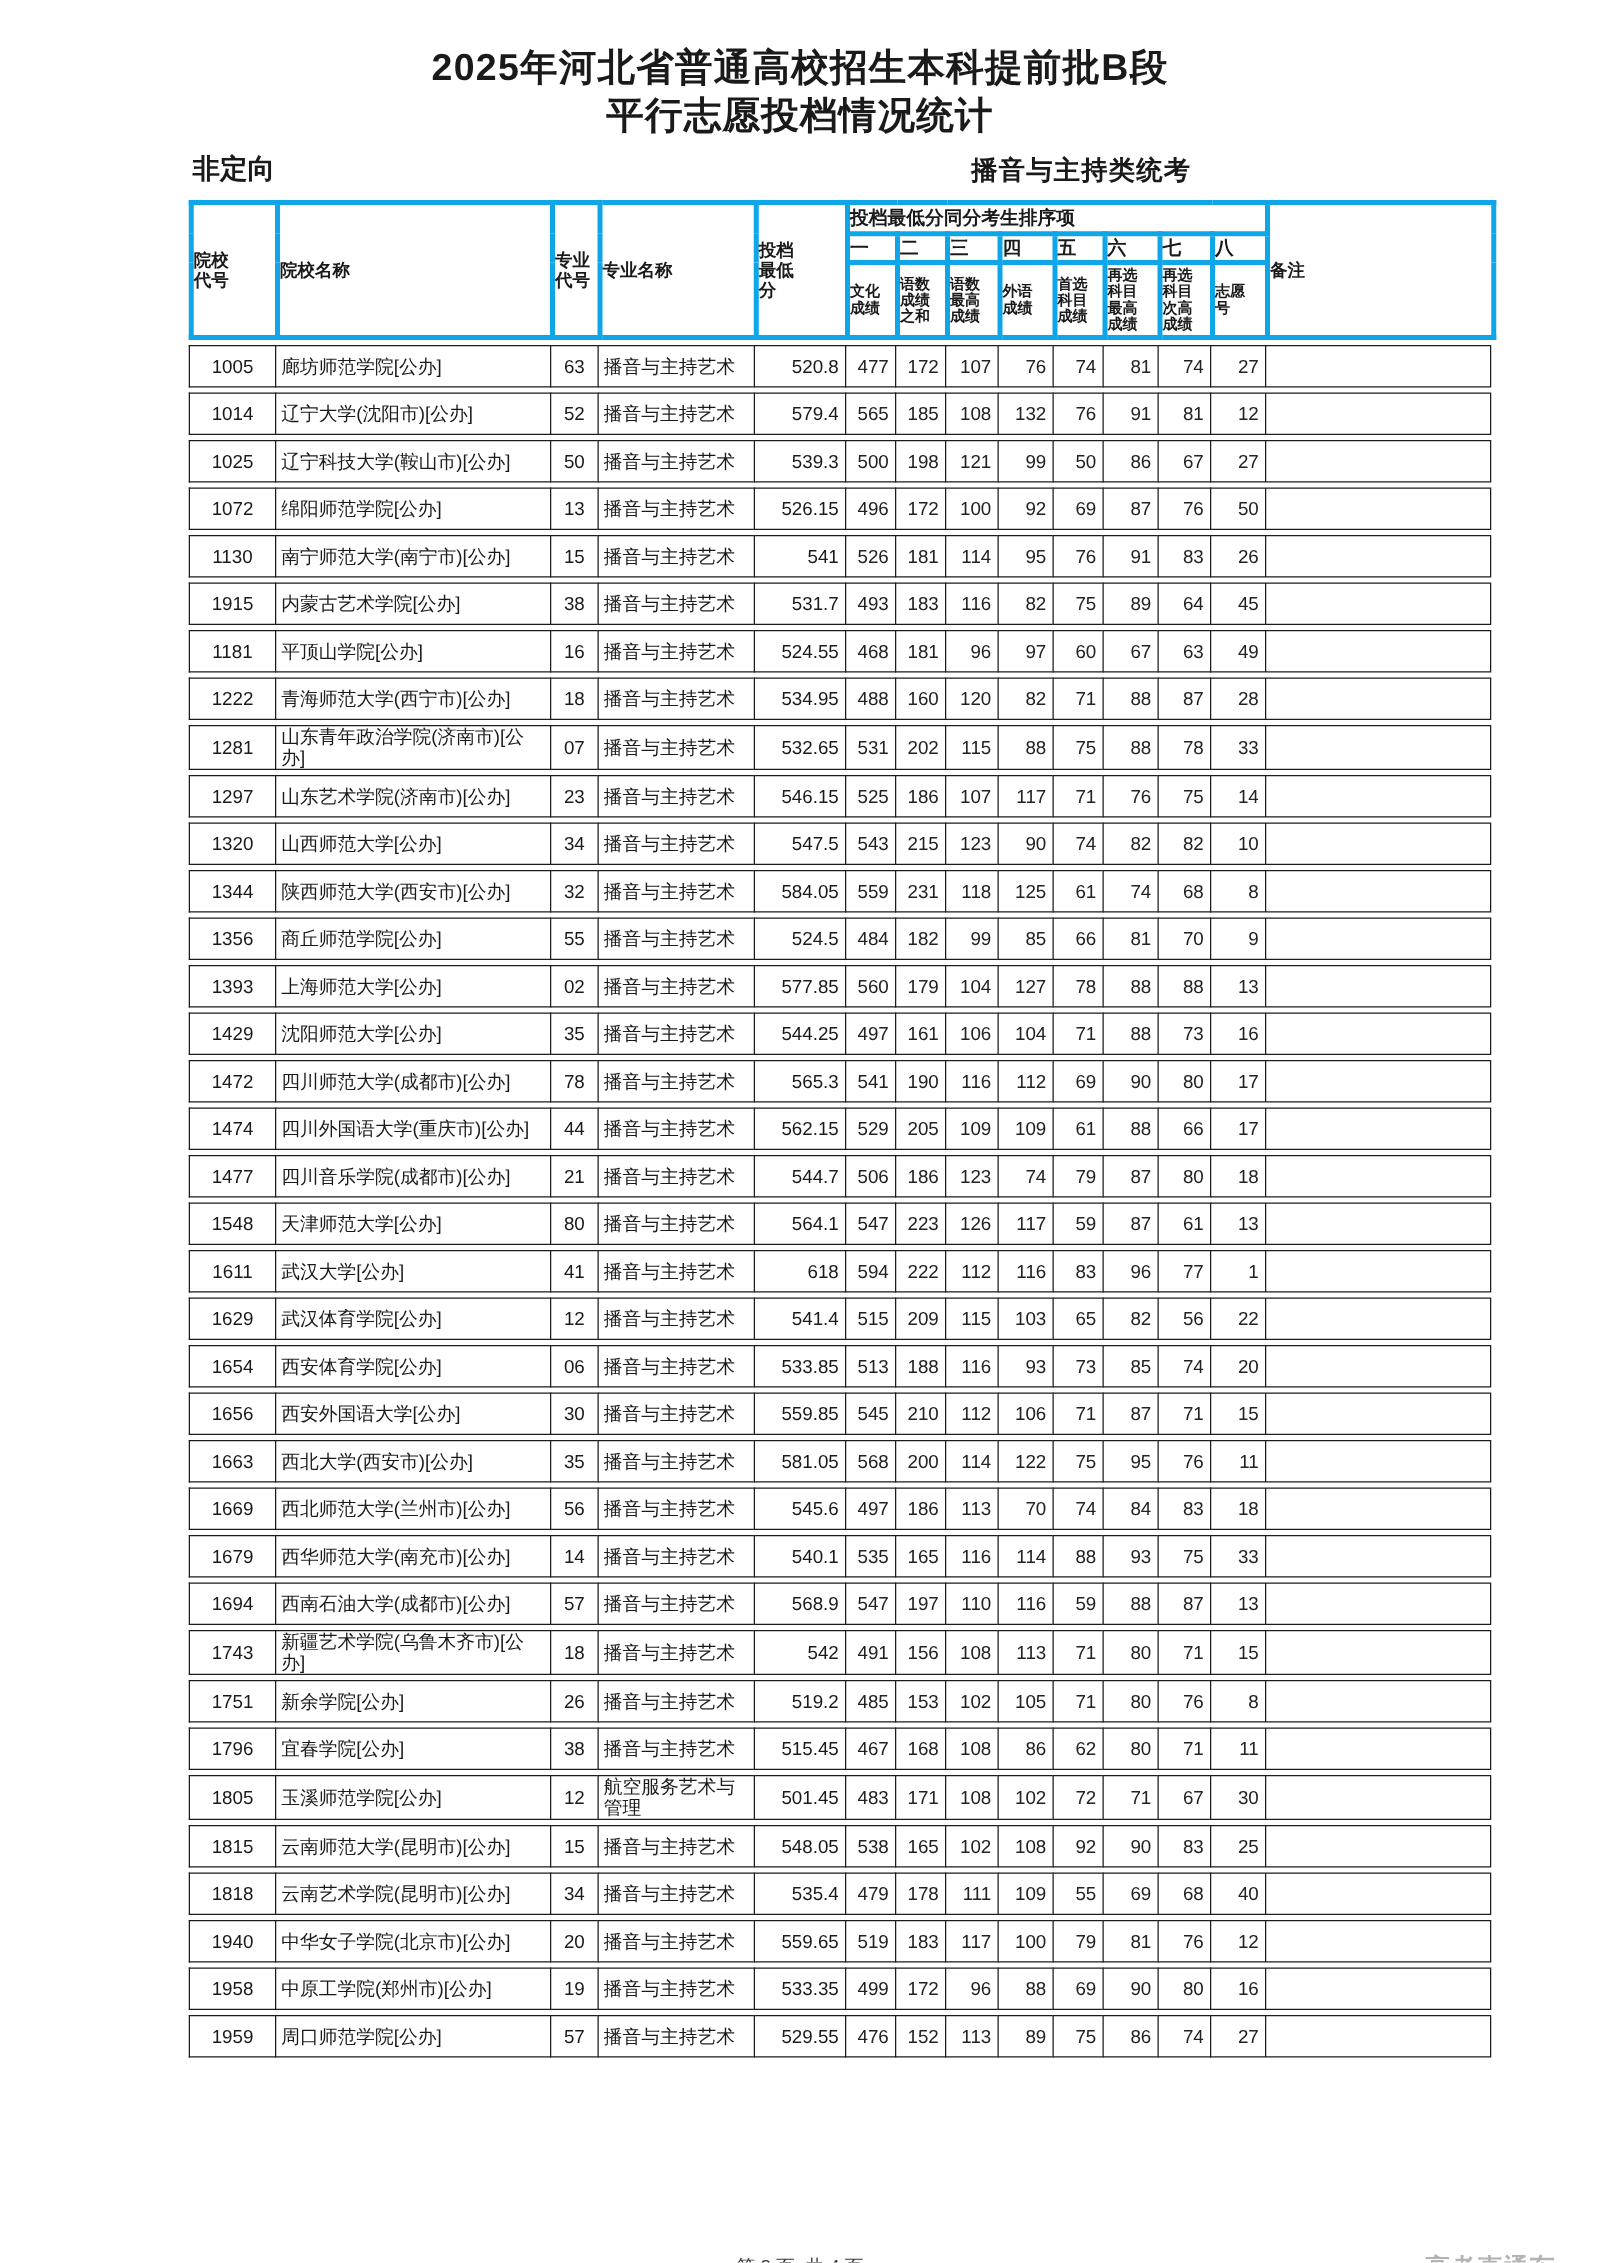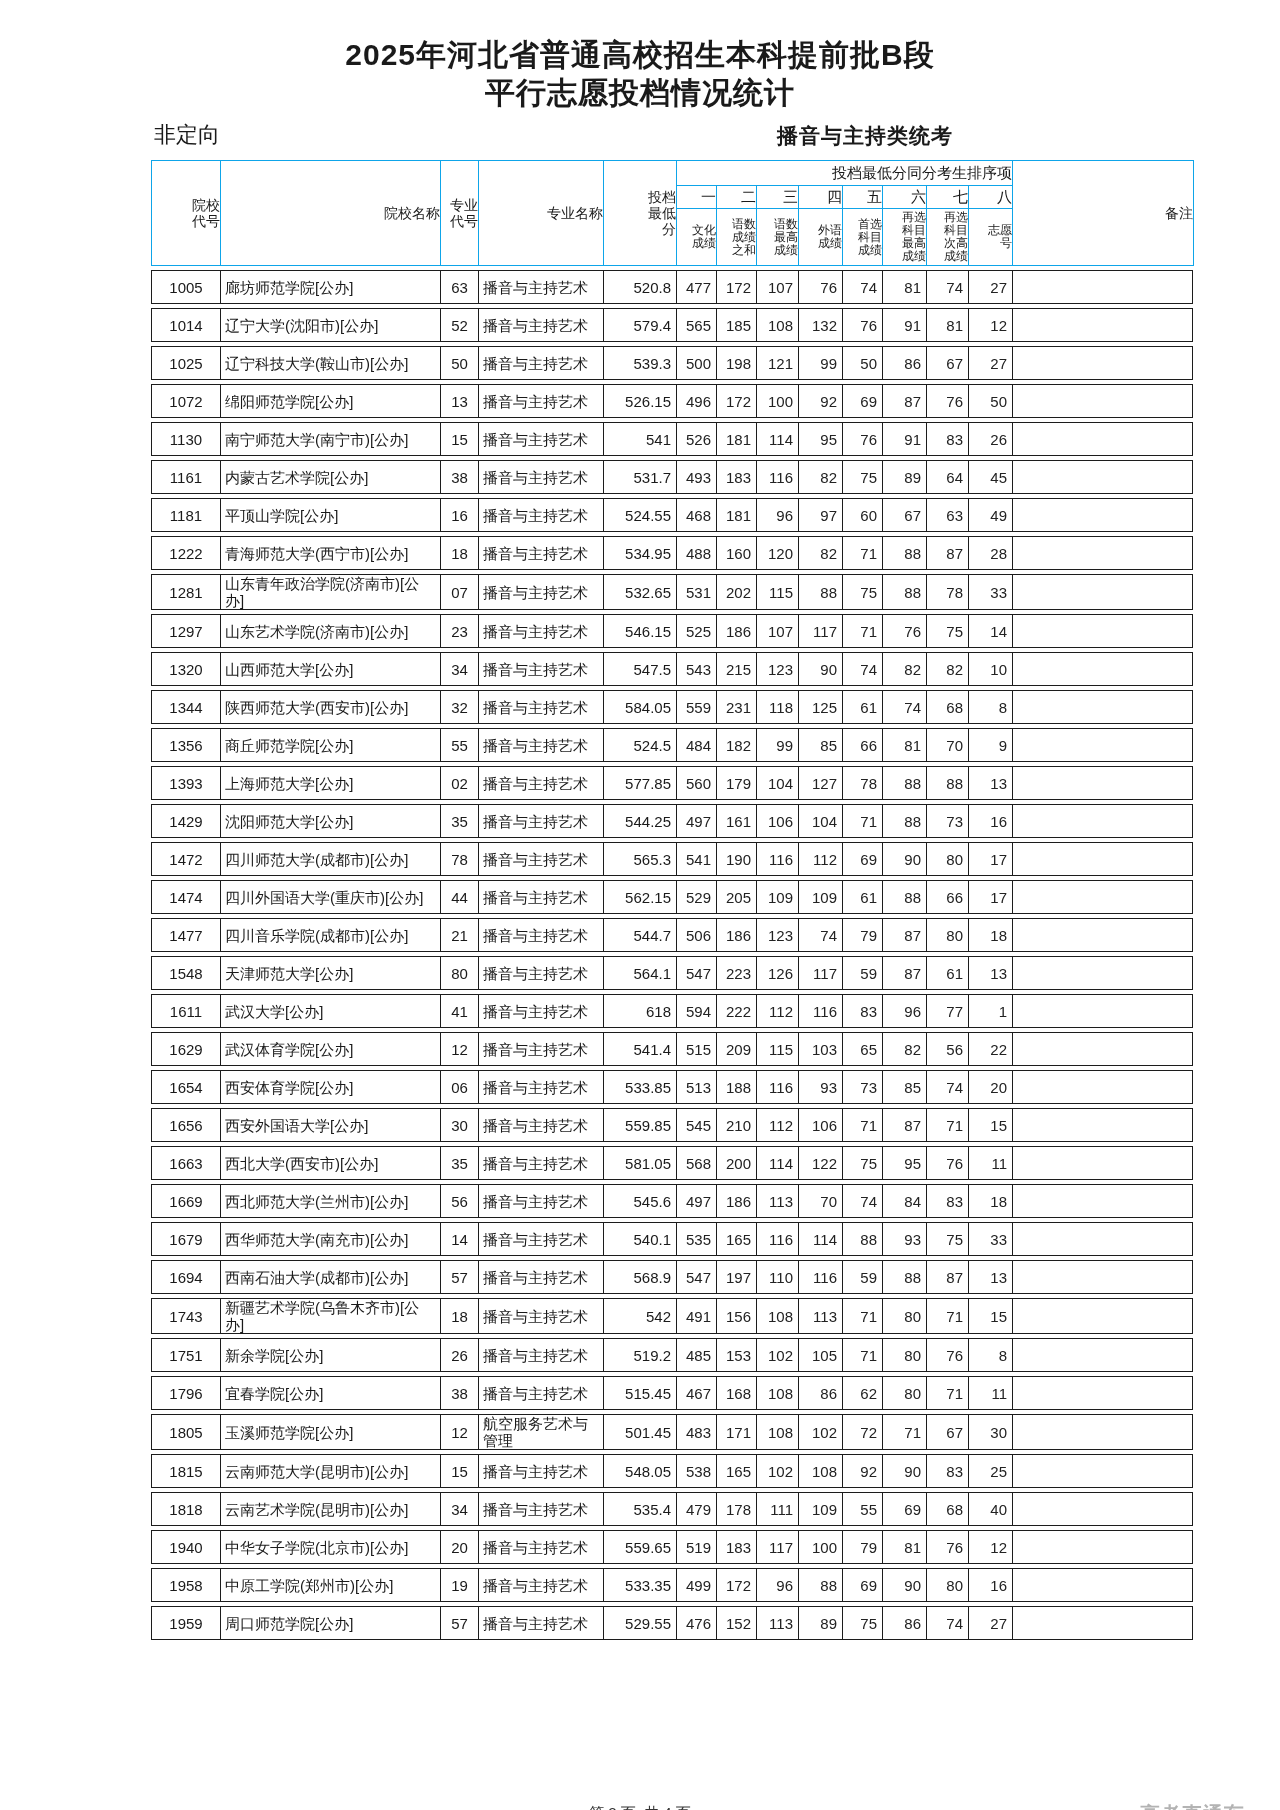--- a/index.html
+++ b/index.html
@@ -4,29 +4,29 @@
 <style>
   * { margin:0; padding:0; box-sizing:border-box; }
   html,body { width:1280px; height:1810px; background:#ffffff; overflow:hidden;
               font-family:"Liberation Sans","DejaVu Sans",sans-serif; color:#1a1a1a; }
   .page { position:relative; width:1280px; height:1810px; background:#fff; }
 
   .title-block { margin-top:36px; text-align:center; }
   .title-line { font-size:30px; font-weight:bold; line-height:38px; letter-spacing:1px; }
 
   .sub-header { position:relative; height:34px; margin-top:8px; }
-  .label-left  { position:absolute; left:154px; top:0; font-size:22px; font-weight:normal; }
+  .label-left  { position:absolute; left:154px; top:0; font-size:22px; font-weight:bold; }
   .label-right { position:absolute; left:777px; top:2px; font-size:21px; font-weight:bold; letter-spacing:1px; }
 
   .table-wrap { margin-left:151px; width:1042px; margin-top:6px; }
   table { table-layout:fixed; width:1042px; }
 
   .hdr-table { border-collapse:collapse; }
-  .hdr-table th { border:1px solid #0ea5e9; font-weight:normal; vertical-align:middle;
-                  text-align:right; white-space:pre-line; background:#fff; }
+  .hdr-table th { border:4px solid #0ea5e9; font-weight:bold; vertical-align:middle;
+                  text-align:left; white-space:pre-line; background:#fff; }
   .hdr-group { font-size:15px; height:25px; }
   .hdr-rank  { font-size:15px; height:23px; }
   .hdr-sub   { font-size:12px; line-height:13px; padding:2px 0; }
   .hdr-main  { font-size:14px; line-height:16px; }
 
   .body-table { border-collapse:separate; border-spacing:0 4px; }
   .body-table td { border:1px solid #1c1c1c; border-right:none; height:34px;
                    vertical-align:middle; font-size:15px; line-height:17px;
                    overflow:hidden; word-break:break-all; }
   .body-table td:last-child { border-right:1px solid #1c1c1c; }
@@ -220,21 +220,21 @@
             <td class="c-num">181</td>
             <td class="c-num">114</td>
             <td class="c-num">95</td>
             <td class="c-num">76</td>
             <td class="c-num">91</td>
             <td class="c-num">83</td>
             <td class="c-num">26</td>
             <td class="c-remark"></td>
           </tr>
           <tr>
-            <td class="c-code">1161</td>
+            <td class="c-code">1915</td>
             <td class="c-name">内蒙古艺术学院[公办]</td>
             <td class="c-mcode">38</td>
             <td class="c-mname">播音与主持艺术</td>
             <td class="c-score">531.7</td>
             <td class="c-num">493</td>
             <td class="c-num">183</td>
             <td class="c-num">116</td>
             <td class="c-num">82</td>
             <td class="c-num">75</td>
             <td class="c-num">89</td>

